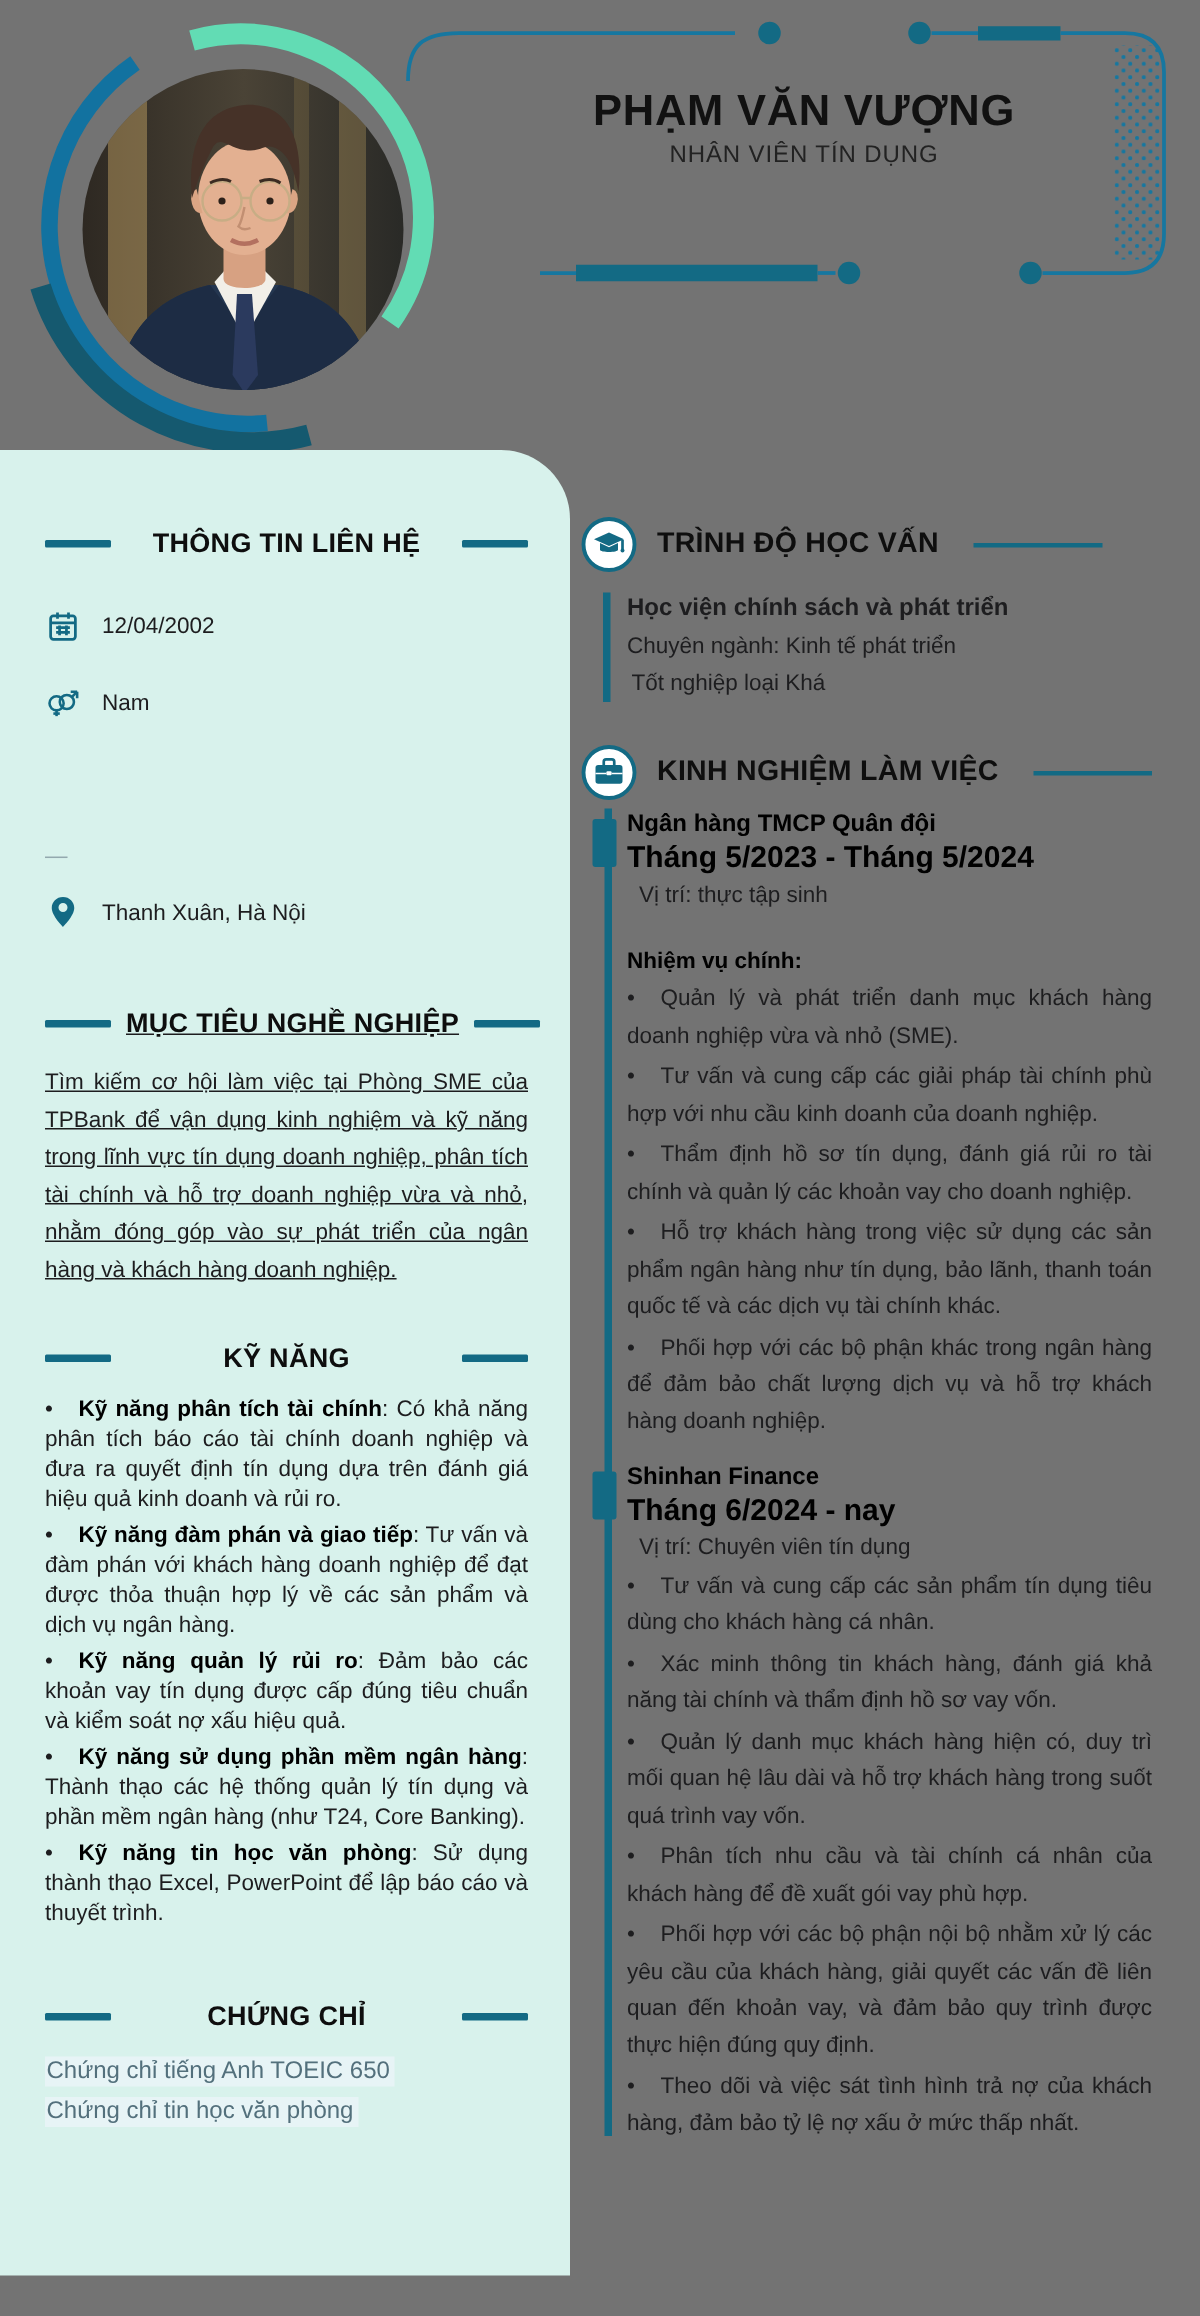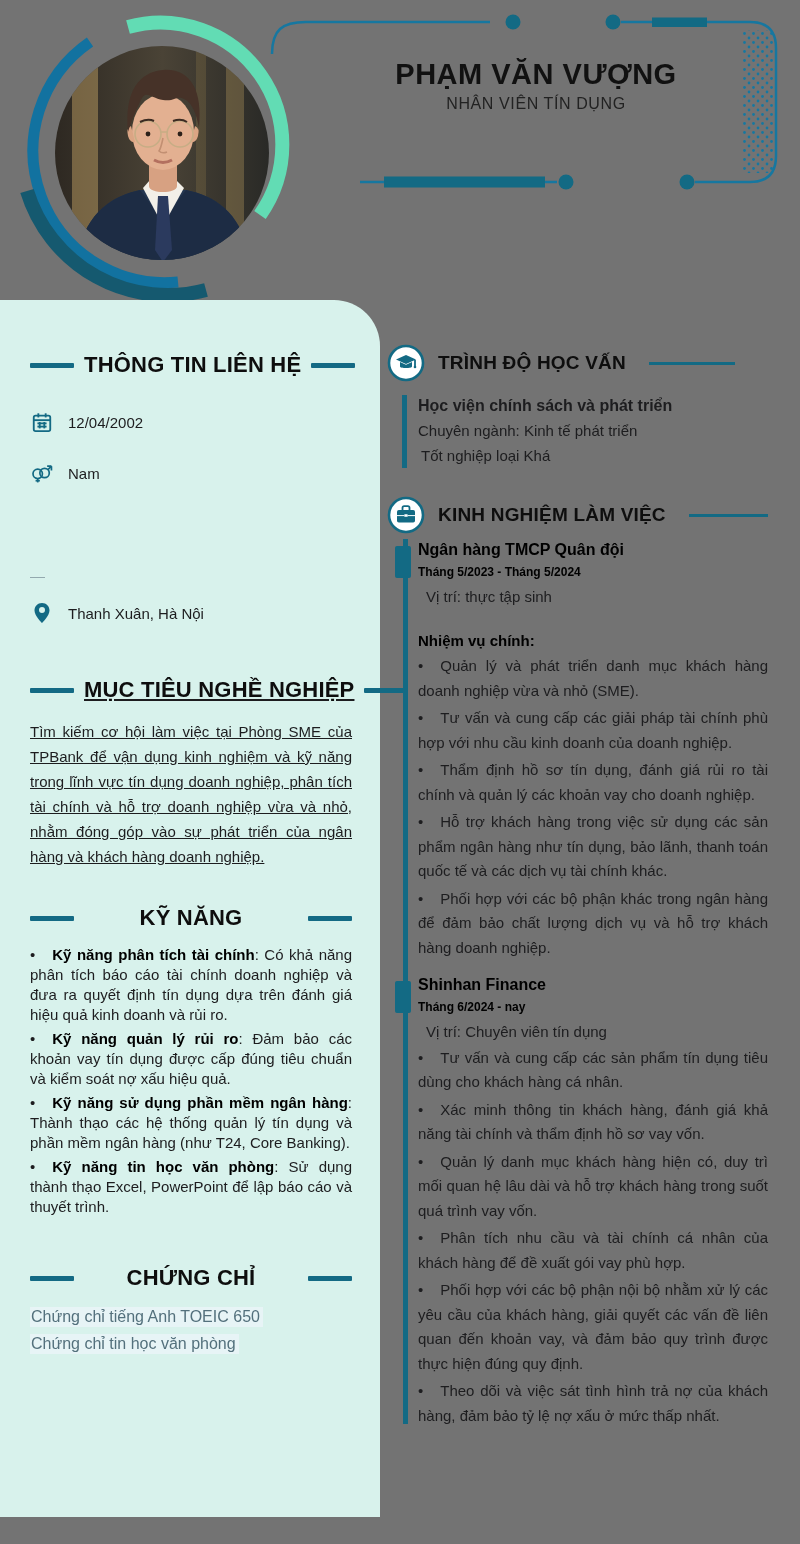--- a/index.html
+++ b/index.html
@@ -11,21 +11,21 @@
   .name-block{position:absolute;left:320px;top:58px;width:432px;text-align:center;}
   .name{font-size:29px;font-weight:700;letter-spacing:.5px;color:#111;margin:0;}
   .job-title{font-size:16px;letter-spacing:.6px;color:#222;margin:4px 0 0 0;}
 
   
   .left-col{position:absolute;left:0;top:300px;width:380px;height:1217px;
     background:#d8f2ec;border-top-right-radius:46px;box-sizing:border-box;
     padding:52px 28px 0 30px;}
   .sec-title-row{display:flex;align-items:center;justify-content:space-between;gap:10px;}
   .dash{width:44px;height:5px;background:#136a84;border-radius:1px;flex:0 0 auto;}
-  .sec-title{font-size:22px;font-weight:700;color:#0e0e0e;margin:0;text-align:center;letter-spacing:.2px;white-space:nowrap;}
+  .sec-title{font-size:18px;font-weight:700;color:#0e0e0e;margin:0;text-align:center;letter-spacing:.2px;white-space:nowrap;}
 
   .contact-list{margin-top:32px;}
   .c-row{display:flex;align-items:center;gap:14px;min-height:24px;margin-bottom:27px;font-size:15px;color:#1d1d1f;}
   .c-ico{width:24px;height:24px;flex:0 0 auto;display:flex;align-items:center;justify-content:center;}
   .c-row.placeholder{margin-top:78px;margin-bottom:14px;color:#93a9ae;}
   .c-row.location{margin-bottom:0;}
 
   .objective{margin-top:52px;text-decoration:underline;}
   .objective p{margin:16px 0 0 0;font-size:15px;line-height:25px;text-align:justify;}
 
@@ -53,21 +53,21 @@
   .edu-line{font-size:15px;line-height:25px;}
   .edu-line.indent{padding-left:3px;}
 
   .xp{margin-top:26px;}
   .xp-body{position:relative;margin-top:5px;padding-left:31px;}
   .xp-body::before{content:"";position:absolute;left:16px;top:0;bottom:4px;width:5px;background:#136a84;}
   .job{position:relative;}
   .job + .job{margin-top:14px;}
   .job-marker{position:absolute;left:-23px;top:7px;width:16px;height:32px;background:#136a84;border-radius:2px;}
   .company{font-size:16px;font-weight:700;line-height:22px;margin-top:4px;color:#000;}
-  .period{font-size:12px;font-weight:700;line-height:22px;color:#000;}
+  .period{font-size:20px;font-weight:700;line-height:22px;color:#000;}
   .position{font-size:15px;line-height:24.5px;margin-top:2px;padding-left:8px;}
   .duties{font-size:15px;font-weight:700;line-height:24.5px;margin-top:19px;color:#000;}
   .xp .li{line-height:24.5px;margin-bottom:3px;}
   .bullets{margin-top:1px;}
 </style>
 </head>
 <body>
 
 <div class="page">
 
@@ -208,20 +208,21 @@
     </section>
 
     <section class="skills">
       <div class="sec-title-row">
         <div class="dash"></div>
         <h2 class="sec-title">KỸ NĂNG</h2>
         <div class="dash"></div>
       </div>
       <div class="list">
         <p class="li"><b>Kỹ năng phân tích tài chính</b><span>: Có khả năng phân tích báo cáo tài chính doanh nghiệp và đưa ra quyết định tín dụng dựa trên đánh giá hiệu quả kinh doanh và rủi ro.</span></p>
+        <p class="li"><b>Kỹ năng đàm phán và giao tiếp</b><span>: Tư vấn và đàm phán với khách hàng doanh nghiệp để đạt được thỏa thuận hợp lý về các sản phẩm và dịch vụ ngân hàng.</span></p>
         <p class="li"><b>Kỹ năng quản lý rủi ro</b><span>: Đảm bảo các khoản vay tín dụng được cấp đúng tiêu chuẩn và kiểm soát nợ xấu hiệu quả.</span></p>
         <p class="li"><b>Kỹ năng sử dụng phần mềm ngân hàng</b><span>: Thành thạo các hệ thống quản lý tín dụng và phần mềm ngân hàng (như T24, Core Banking).</span></p>
         <p class="li"><b>Kỹ năng tin học văn phòng</b><span>: Sử dụng thành thạo Excel, PowerPoint để lập báo cáo và thuyết trình.</span></p>
       </div>
     </section>
 
     <section class="certs">
       <div class="sec-title-row">
         <div class="dash"></div>
         <h2 class="sec-title">CHỨNG CHỈ</h2>

